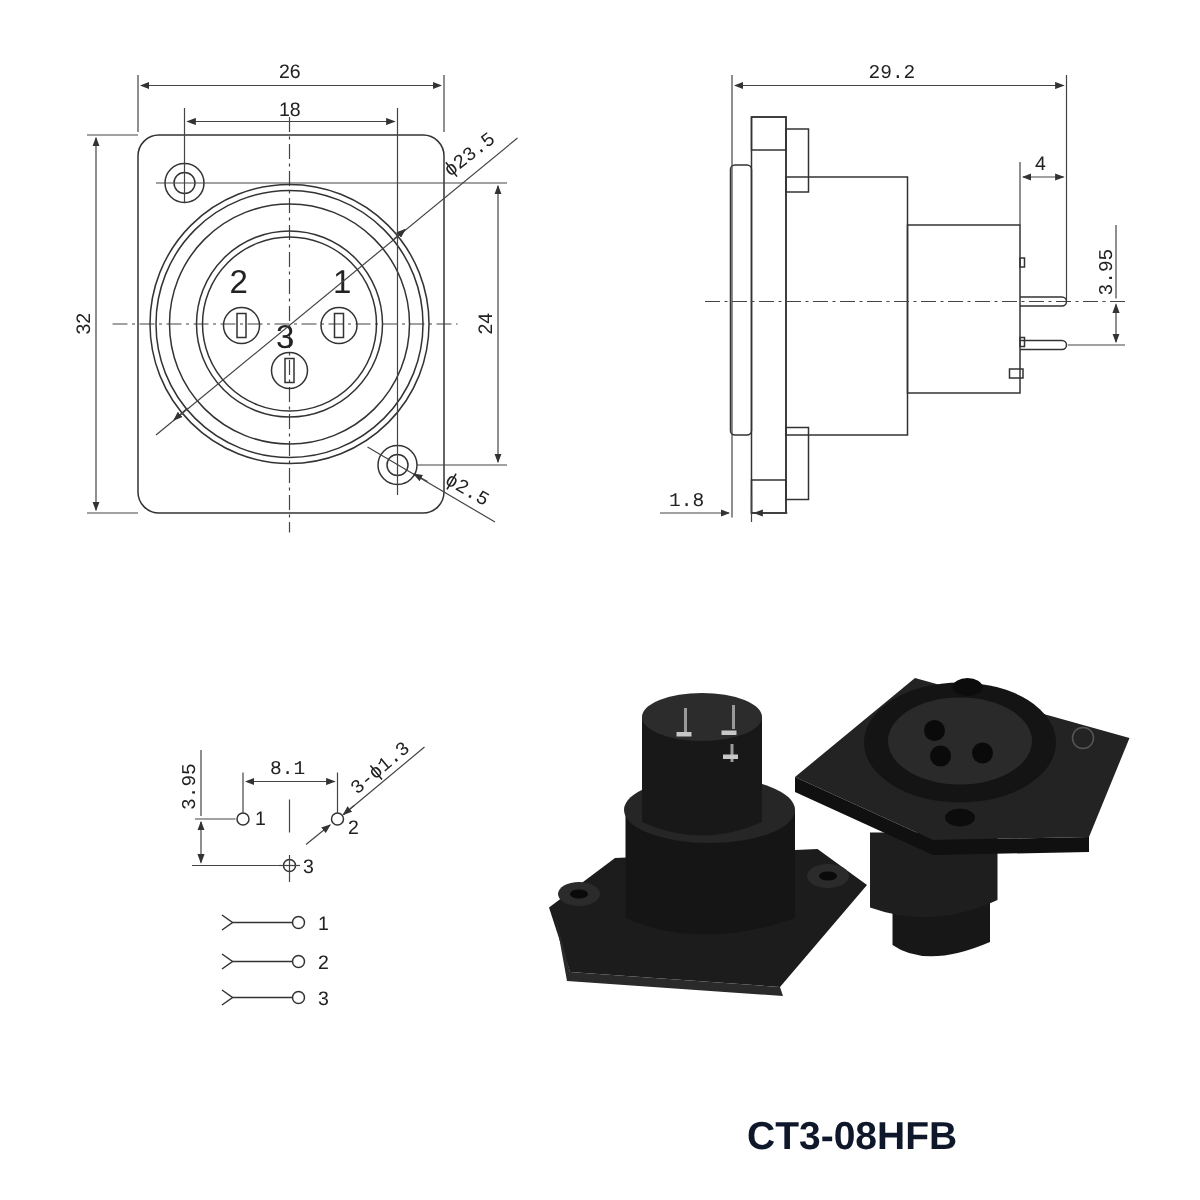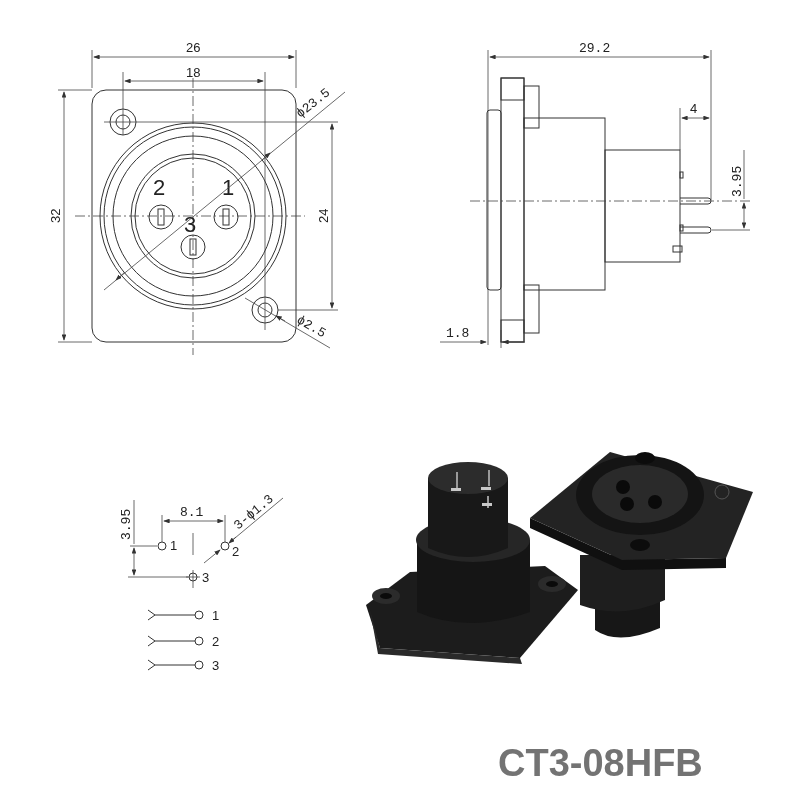--- a/index.html
+++ b/index.html
@@ -5,22 +5,22 @@
   html, body { margin: 0; padding: 0; background: #ffffff; }
   body { width: 800px; height: 800px; position: relative; overflow: hidden;
          font-family: "Liberation Sans", sans-serif; color: #222; }
   svg { position: absolute; left: 0; top: 0; }
   .ln { stroke: #333; stroke-width: 1; fill: none; }
   .thin { stroke: #444; stroke-width: 0.8; fill: none; }
   .center { stroke: #444; stroke-width: 0.8; stroke-dasharray: 10 3 2 3; fill: none; }
   .dim { font-family: "Liberation Sans", sans-serif; font-size: 13px; fill: #222; }
   .dimmono { font-family: "Liberation Mono", monospace; font-size: 13px; fill: #222; }
   .pinlbl { font-family: "Liberation Sans", sans-serif; font-size: 22px; fill: #222; }
-  .title { position: absolute; left: 498px; top: 742px; font-size: 38px;
-           font-weight: bold; color: #737373; letter-spacing: 0px; }
+  .title { position: absolute; left: 498px; top: 742px; font-size: 26px;
+           font-weight: bold; color: #0f172a; letter-spacing: 0px; }
 </style>
 </head>
 <body>
 
 <svg width="800" height="800" viewBox="0 0 800 800">
   <defs>
     <marker id="arr" markerWidth="8" markerHeight="6" refX="7" refY="3" orient="auto-start-reverse">
       <path d="M0,0 L8,3 L0,6 z" fill="#333"></path>
     </marker>
   </defs>

